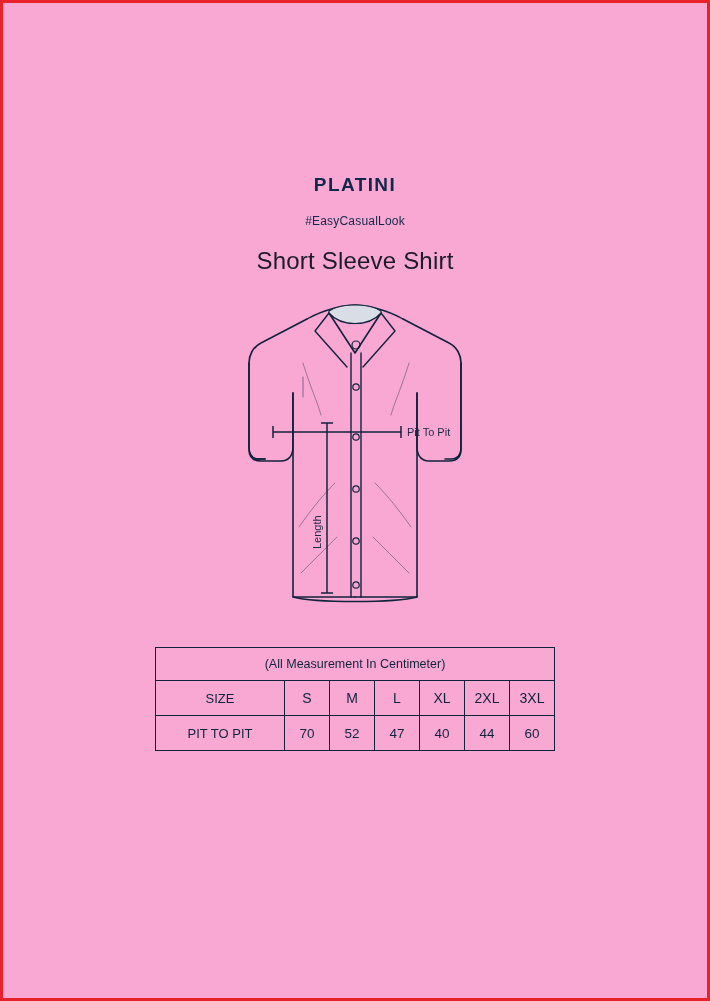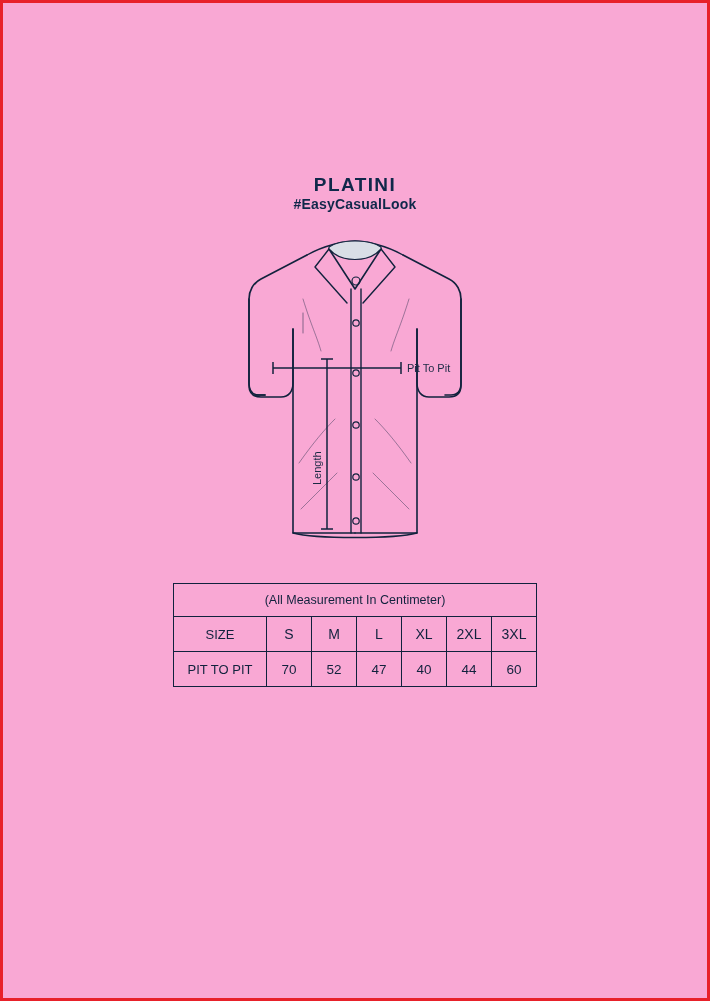--- a/index.html
+++ b/index.html
@@ -38,25 +38,24 @@
     line-height: 1;
   }
   .brand-name {
     font-family: "Liberation Sans", sans-serif;
     font-weight: bold;
     font-size: 19px;
     letter-spacing: 1.4px;
     color: #10284a;
   }
   .brand-tag {
-    margin-top: 3px;
-    font-size: 14px;
+    margin-top: 21px;
+    font-size: 12px;
     letter-spacing: 0.2px;
     color: #10284a;
-    font-weight: bold;
   }
 
   .doc-title {
     margin-top: 20px;
     font-size: 24px;
     color: #1b1b2b;
     font-weight: normal;
     letter-spacing: 0.2px;
   }
 
@@ -72,21 +71,21 @@
   .meas-label {
     font-size: 11px;
     fill: #1b2a44;
     font-family: "Liberation Sans", sans-serif;
   }
 
   
   .size-table {
     margin-top: 30px;
     border-collapse: collapse;
-    width: 364px;
+    width: 400px;
     table-layout: fixed;
   }
   .size-table th, .size-table td {
     border: 1px solid #11223d;
     color: #11223d;
     font-size: 13.5px;
     text-align: center;
     height: 34px;
     padding: 0 2px;
     font-weight: normal;
@@ -110,20 +109,21 @@
 <body>
 
 <div class="page">
   <div class="inner">
 
     <div class="brand-block">
       <div class="brand-name">PLATINI</div>
       <div class="brand-tag">#EasyCasualLook</div>
     </div>
 
+    <div class="doc-title">Short Sleeve Shirt</div>
 
     <div class="shirt-wrap">
       <svg width="320" height="320" viewBox="0 0 320 320" xmlns="http://www.w3.org/2000/svg">
         <g fill="none" stroke="#11223d" stroke-width="1.6" stroke-linejoin="round" stroke-linecap="round">
 
           <path d="M112 22 C 130 12, 150 8, 160 8 C 170 8, 190 12, 208 22" stroke-width="1.4"></path>
 
           <path d="M112 22 L 66 46 C 58 50, 54 58, 54 66 L 54 150 C 54 158, 58 162, 64 162 L 70 162"></path>
 
           <path d="M70 162 L 60 162"></path>

